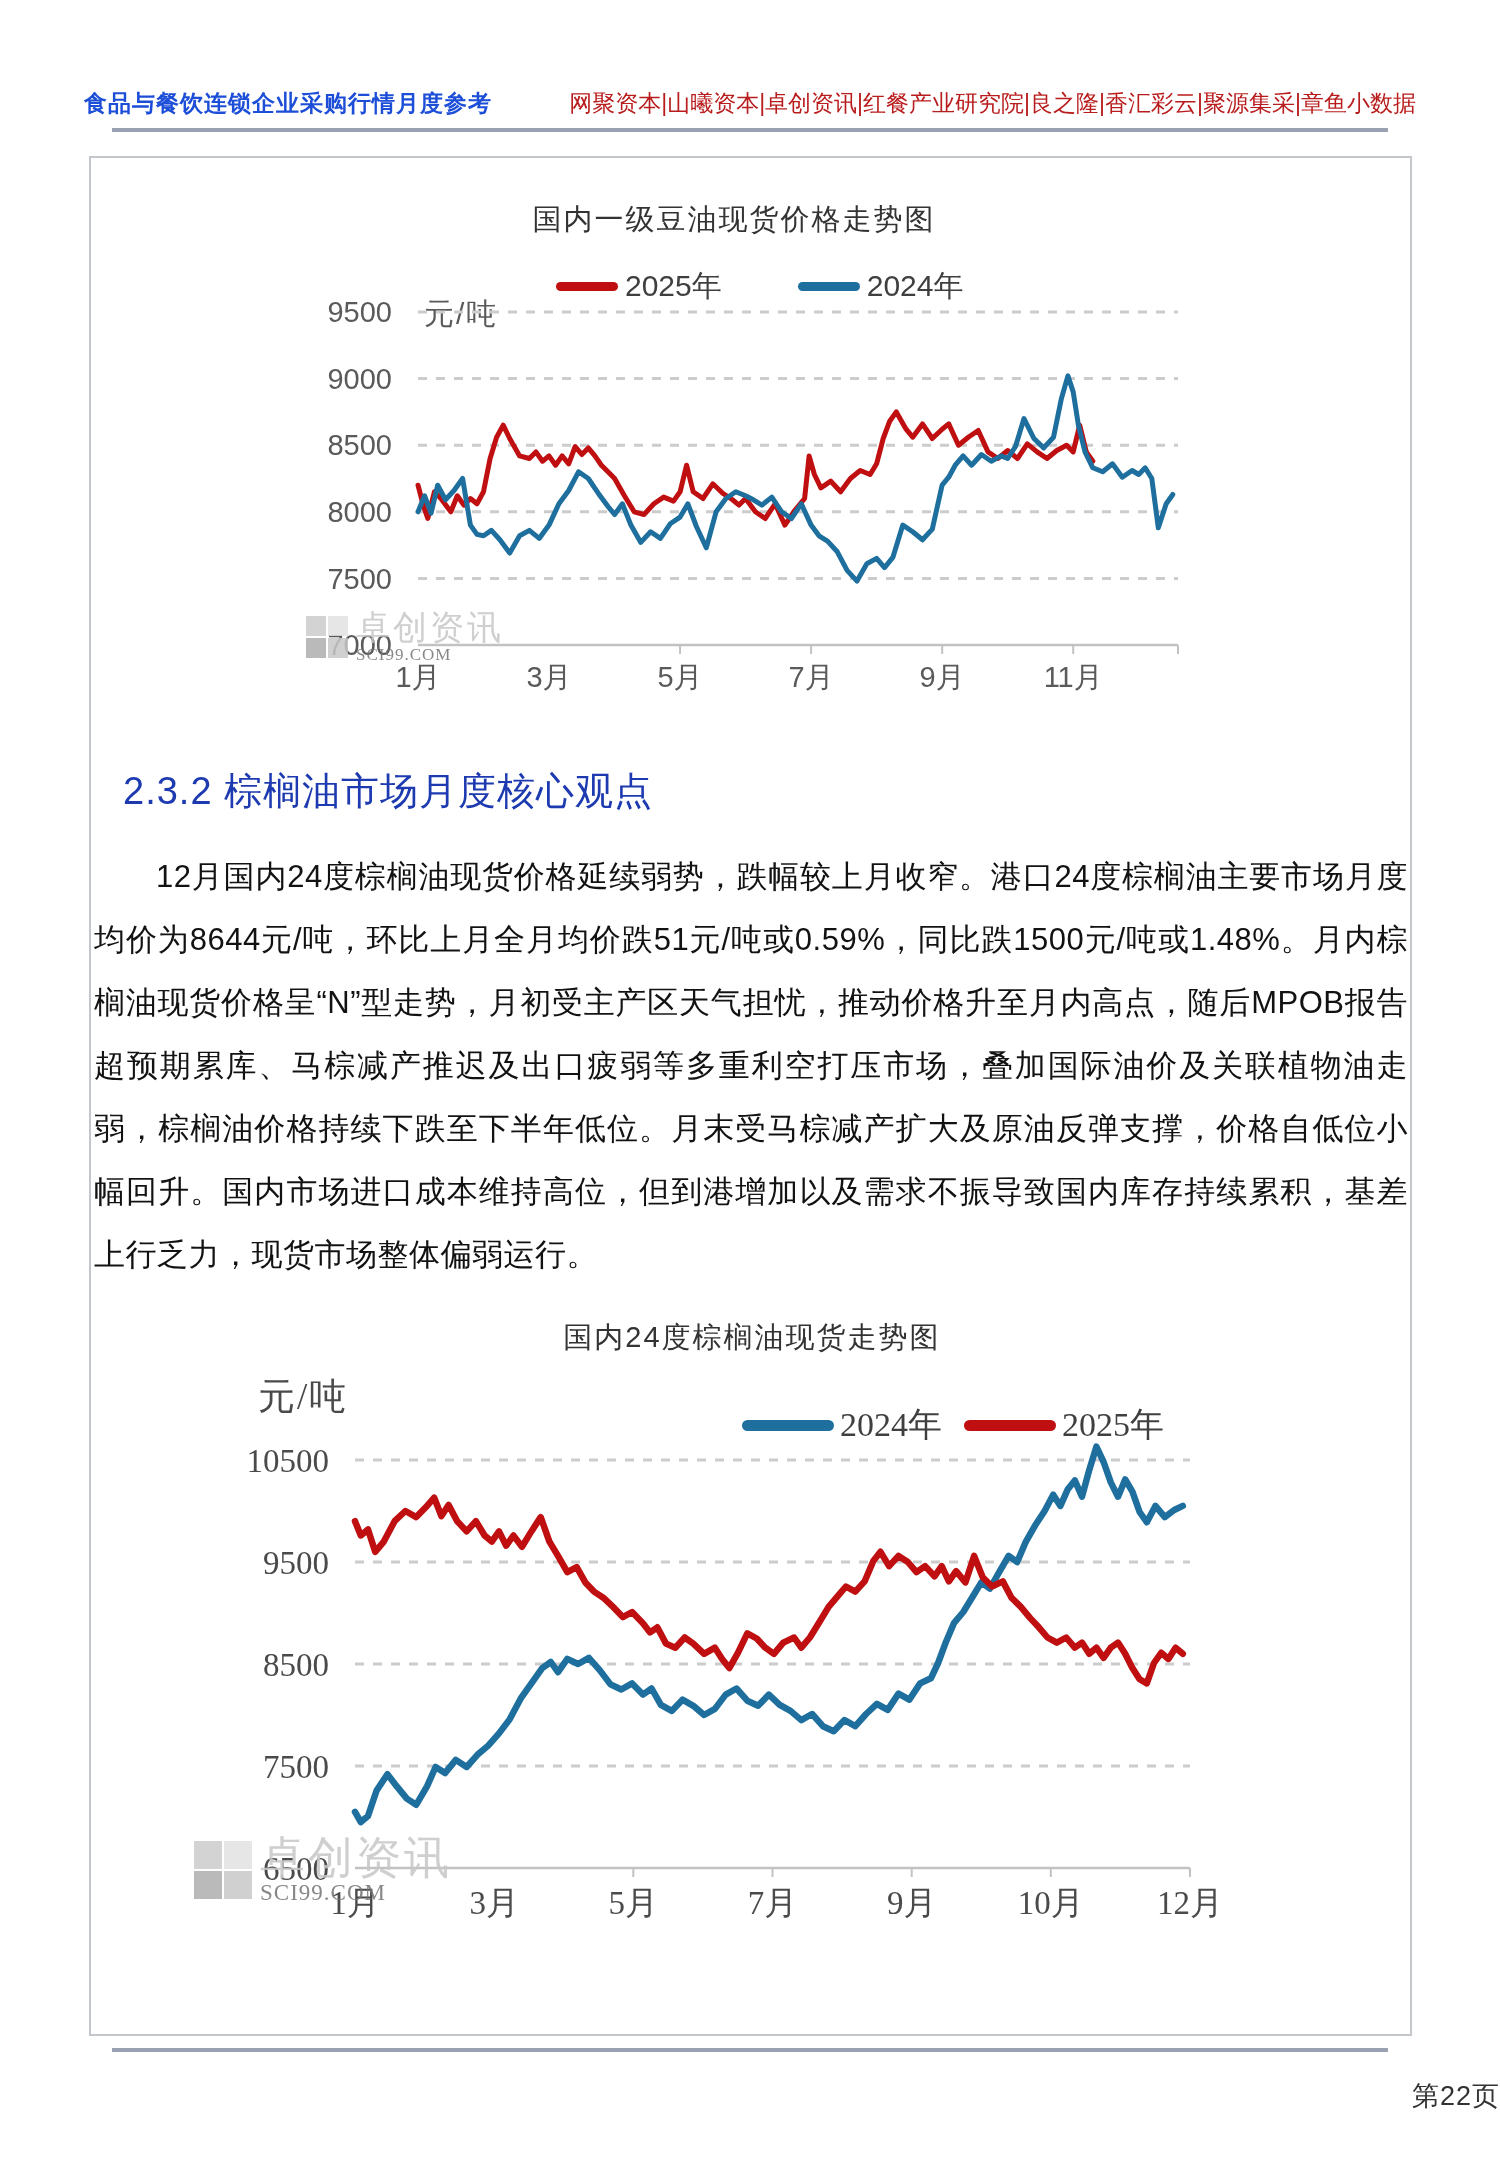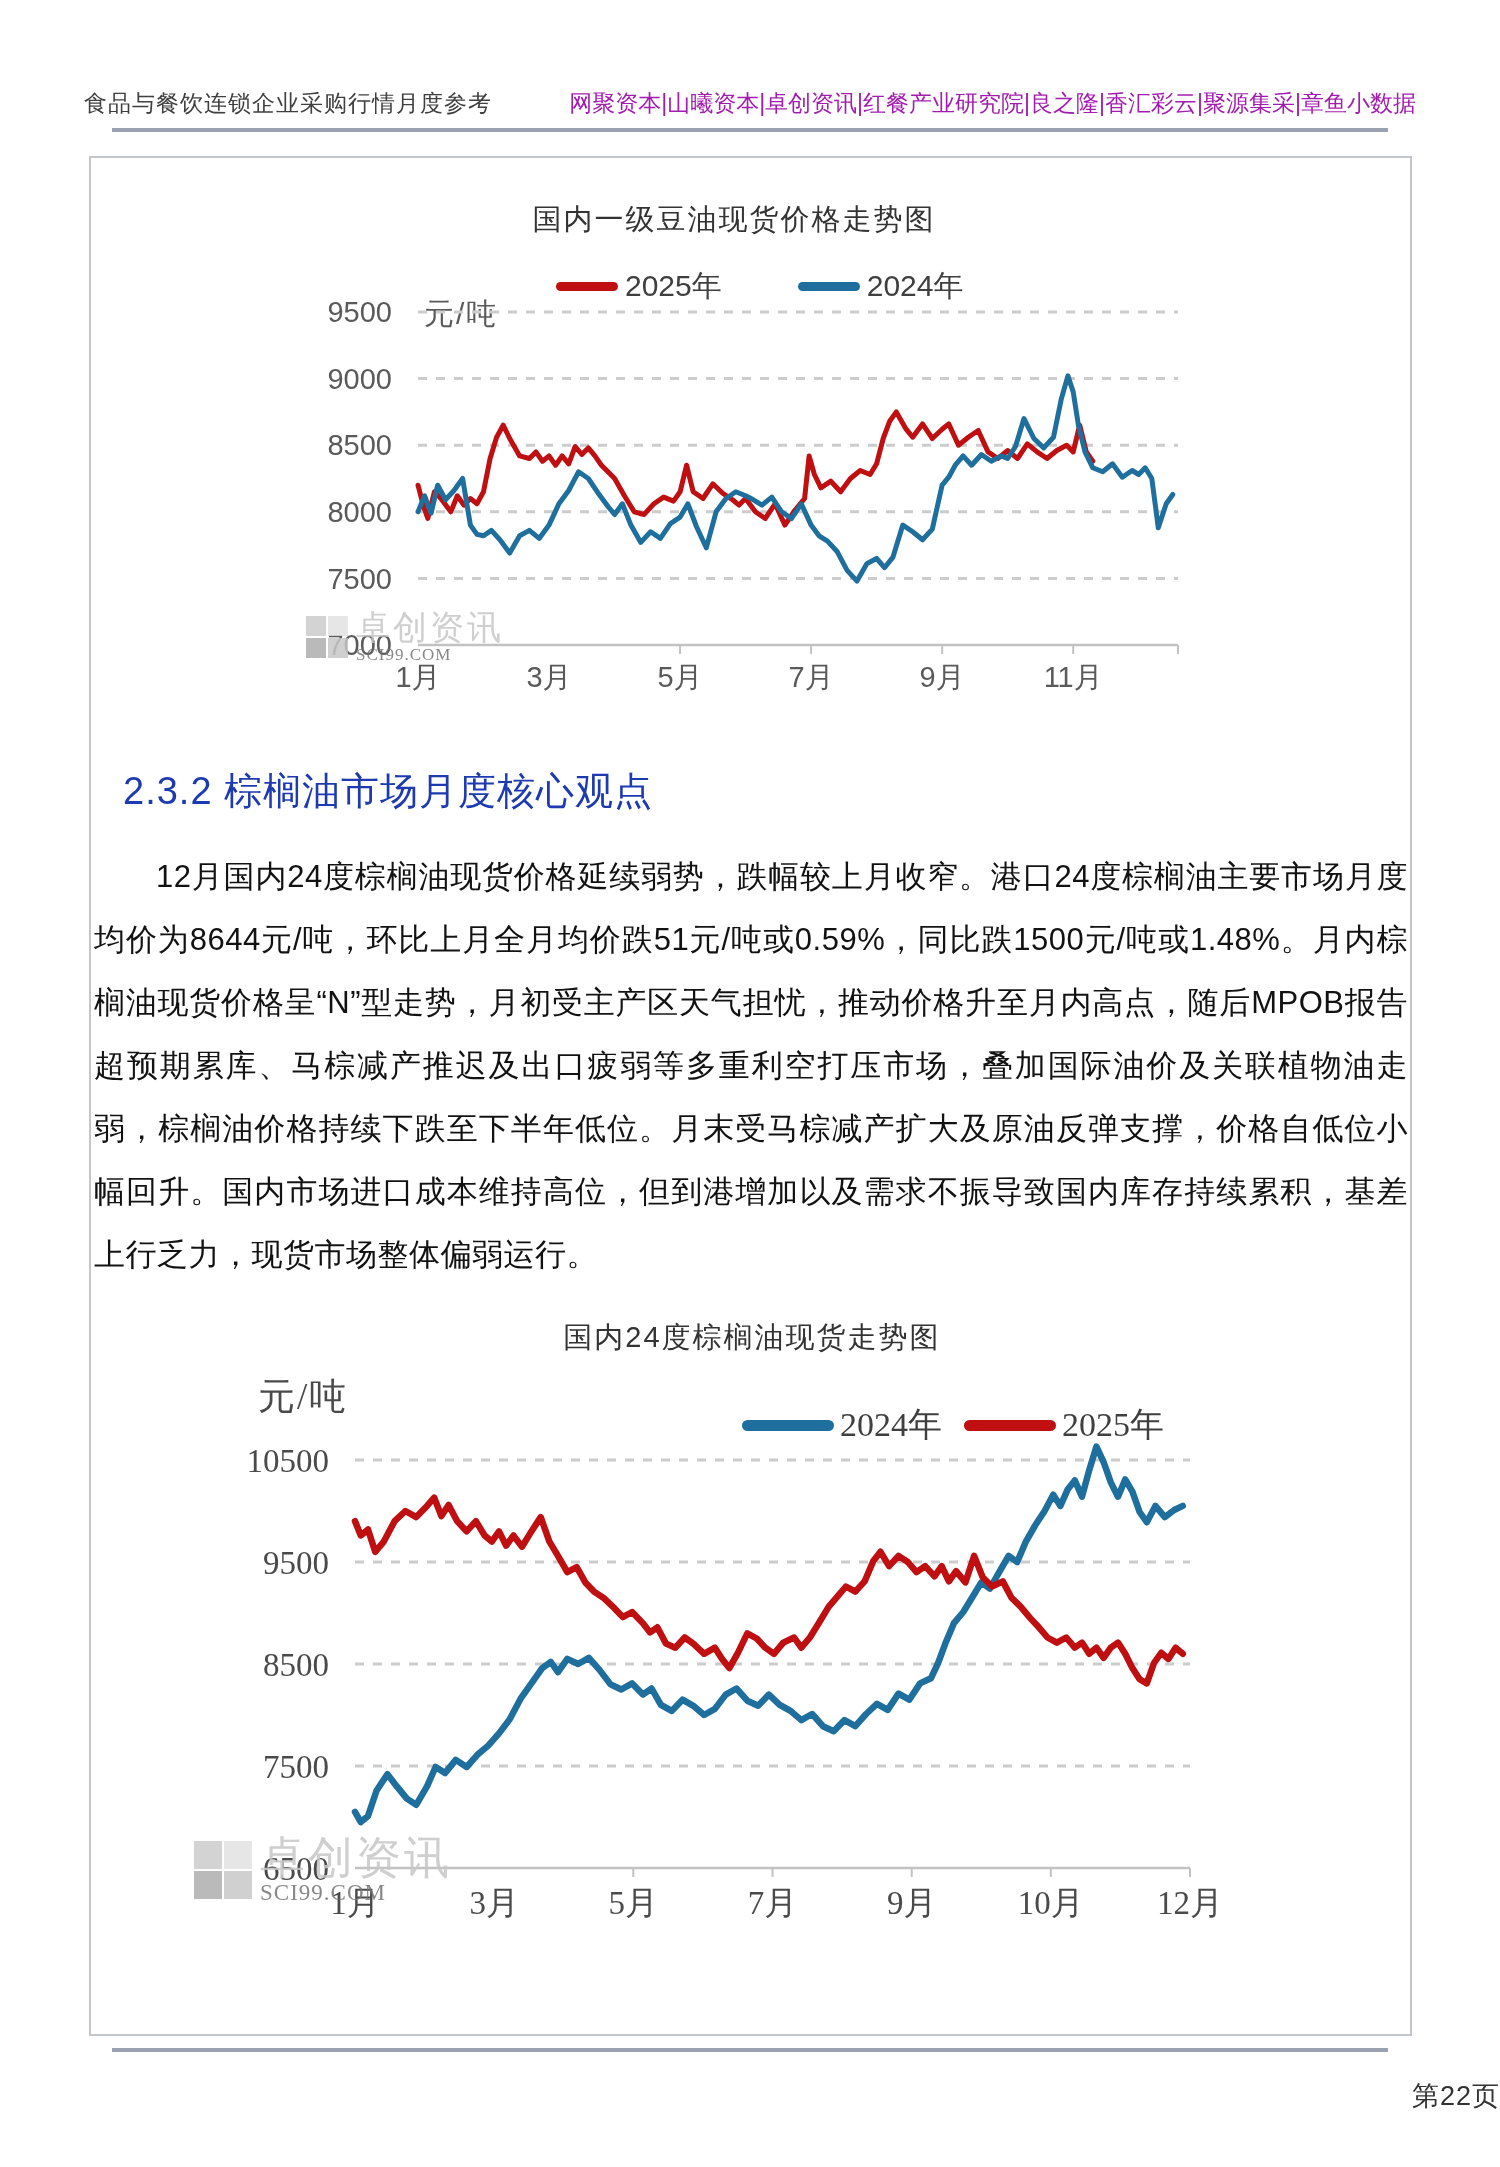--- a/index.html
+++ b/index.html
@@ -1,20 +1,20 @@
 <!DOCTYPE html>
 <html><head>
 <meta charset="utf-8">
 <style>
   html,body{margin:0;padding:0;background:#ffffff;}
   body{width:1500px;height:2167px;position:relative;font-family:"Liberation Sans",sans-serif;overflow:hidden;}
   .abs{position:absolute;}
   
-  .hdr-left{left:84px;top:88px;font-size:23px;color:#404040;letter-spacing:1px;}
-  .hdr-right{right:84px;top:88px;font-size:23px;color:#a21caf;letter-spacing:0px;}
+  .hdr-left{left:84px;top:88px;font-size:23px;color:#1d4ed8;letter-spacing:1px;font-weight:bold;}
+  .hdr-right{right:84px;top:88px;font-size:23px;color:#b91c1c;letter-spacing:0px;}
   .hdr-rule{left:112px;top:128px;width:1276px;height:4px;background:#9aa2b1;}
   
   .content-box{left:89px;top:156px;width:1319px;height:1876px;border:2px solid #c3c6ca;background:#ffffff;}
   
   .chart-title{left:89px;width:1290px;text-align:center;font-size:29px;color:#333333;letter-spacing:2px;}
   .ct1{top:200px;}
   .ct2{top:1318px;font-family:"Liberation Sans",sans-serif;padding-left:18px;}
   .unit1{left:424px;top:294px;font-size:30px;color:#5a5a5a;letter-spacing:2px;}
   .unit2{left:258px;top:1372px;font-size:37px;color:#4a4a4a;font-family:"Liberation Serif",serif;letter-spacing:2px;}
   

